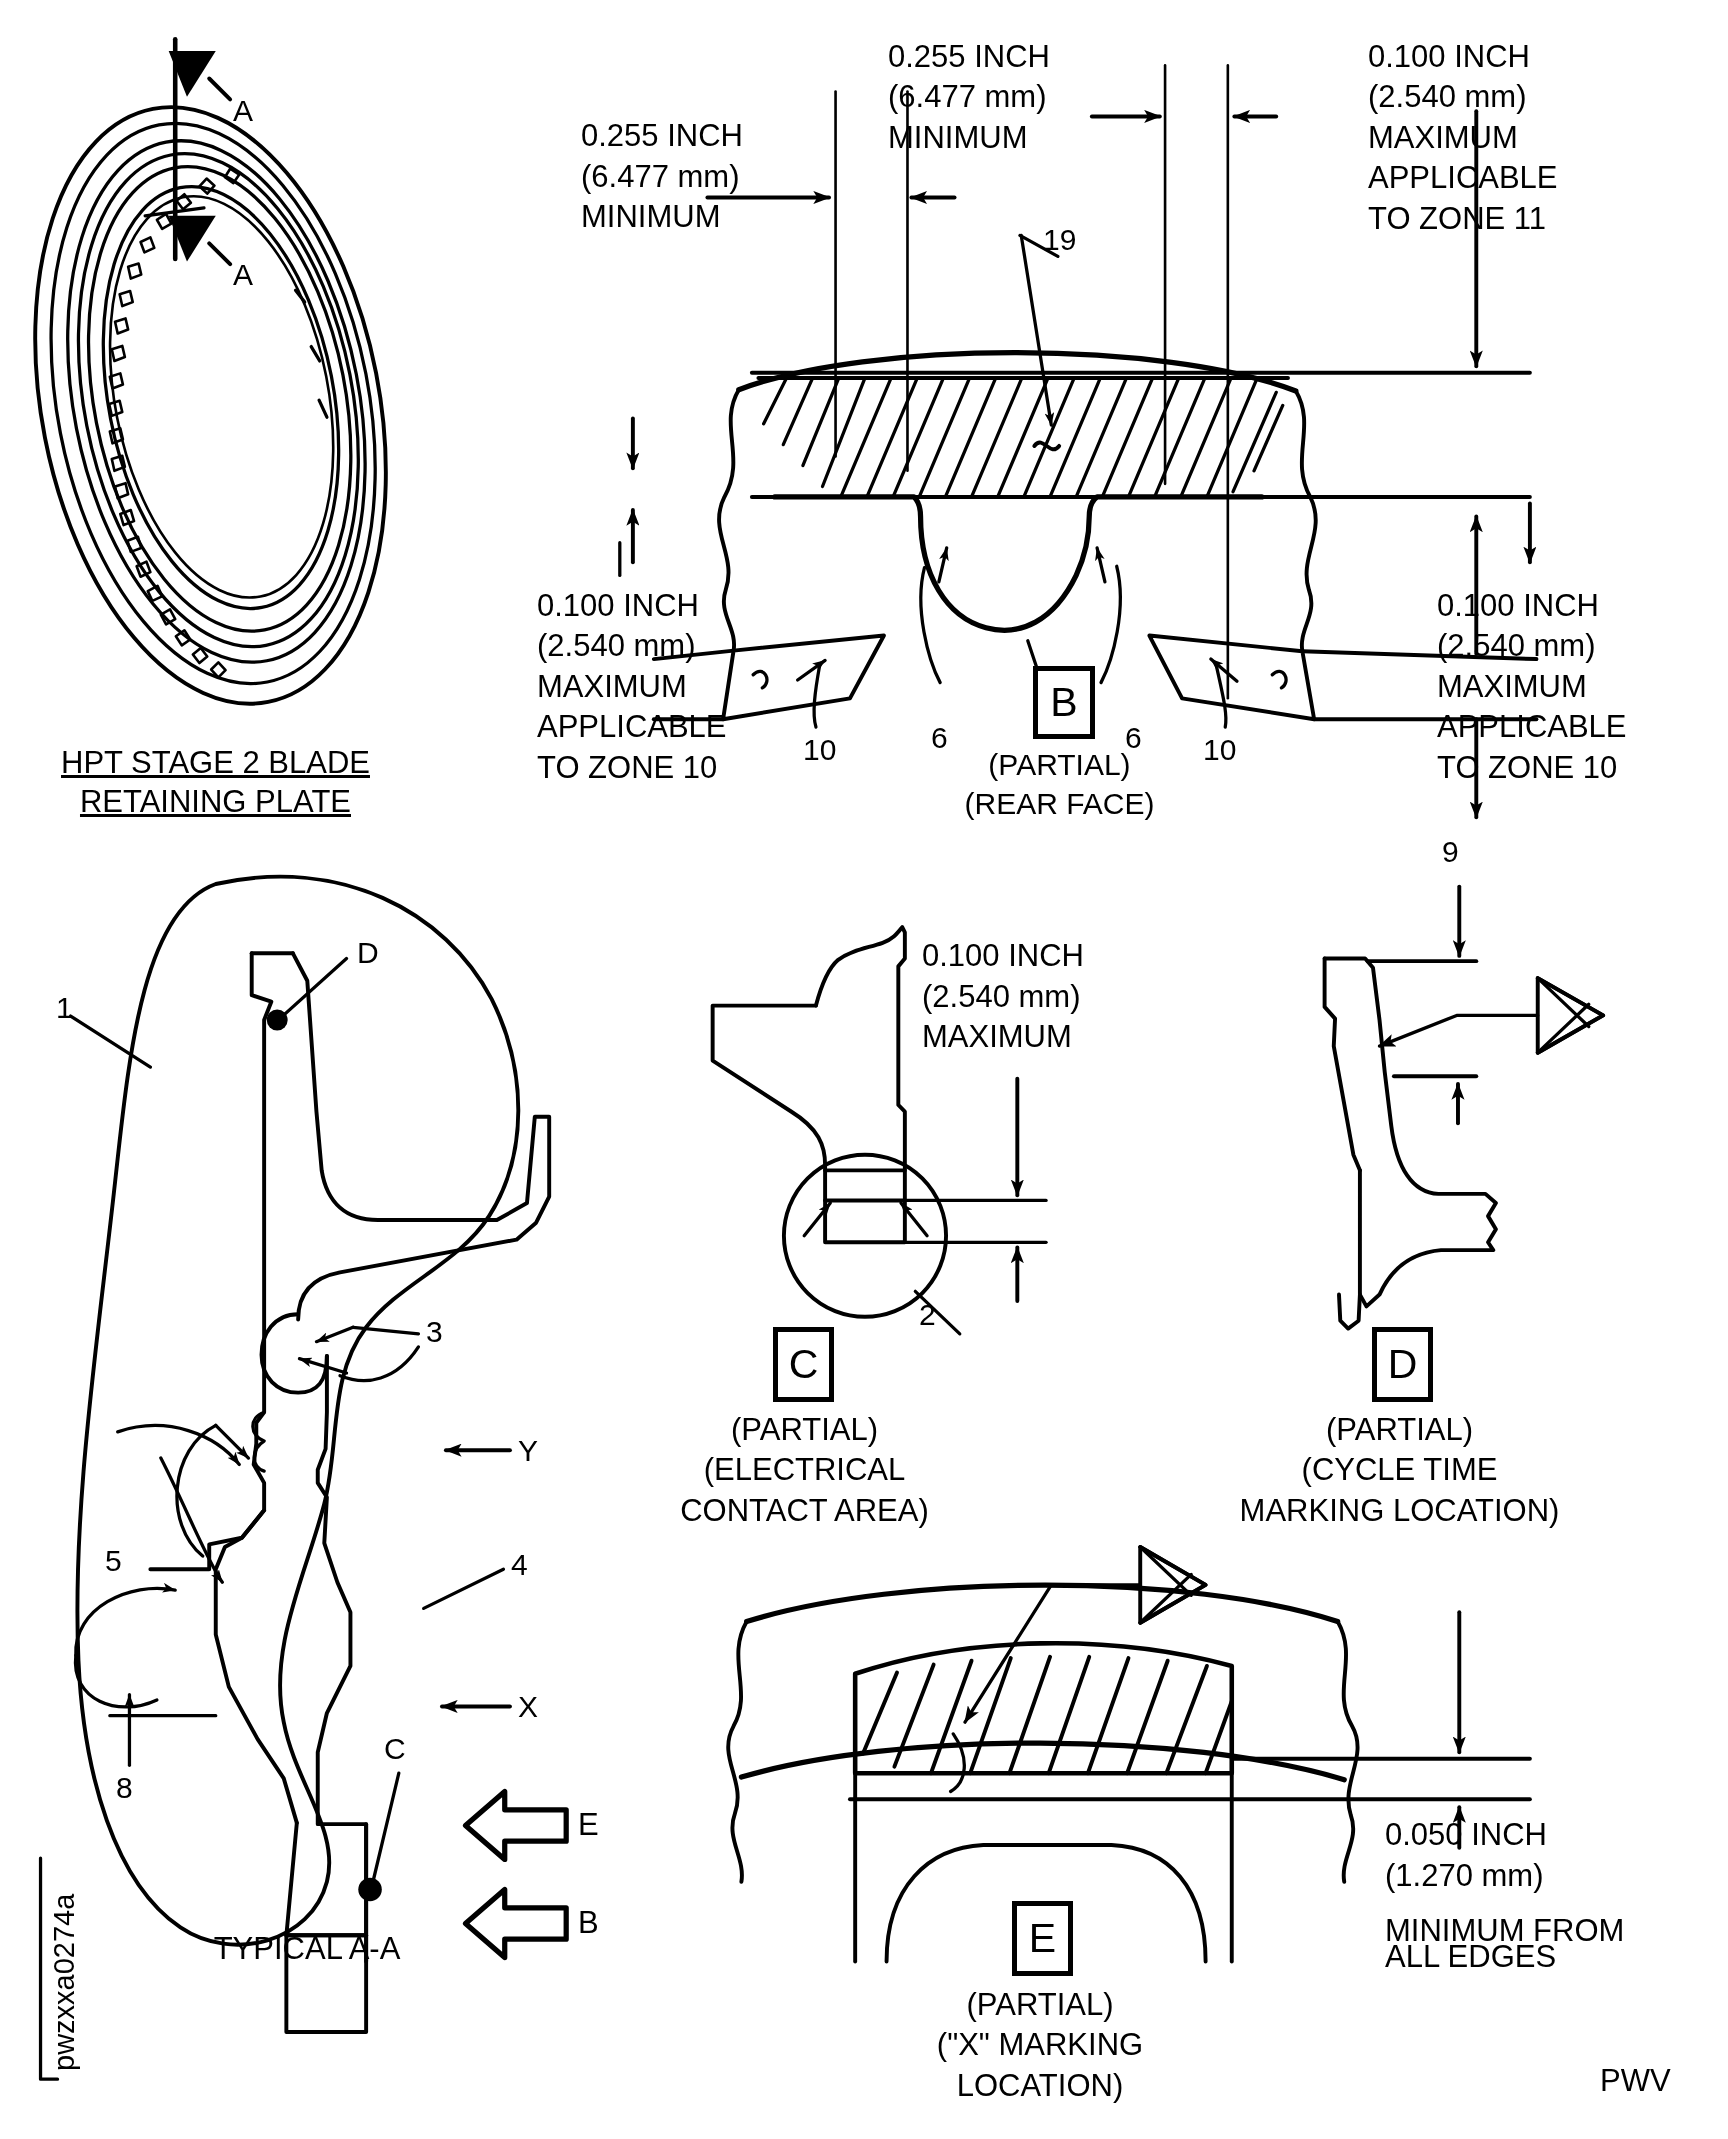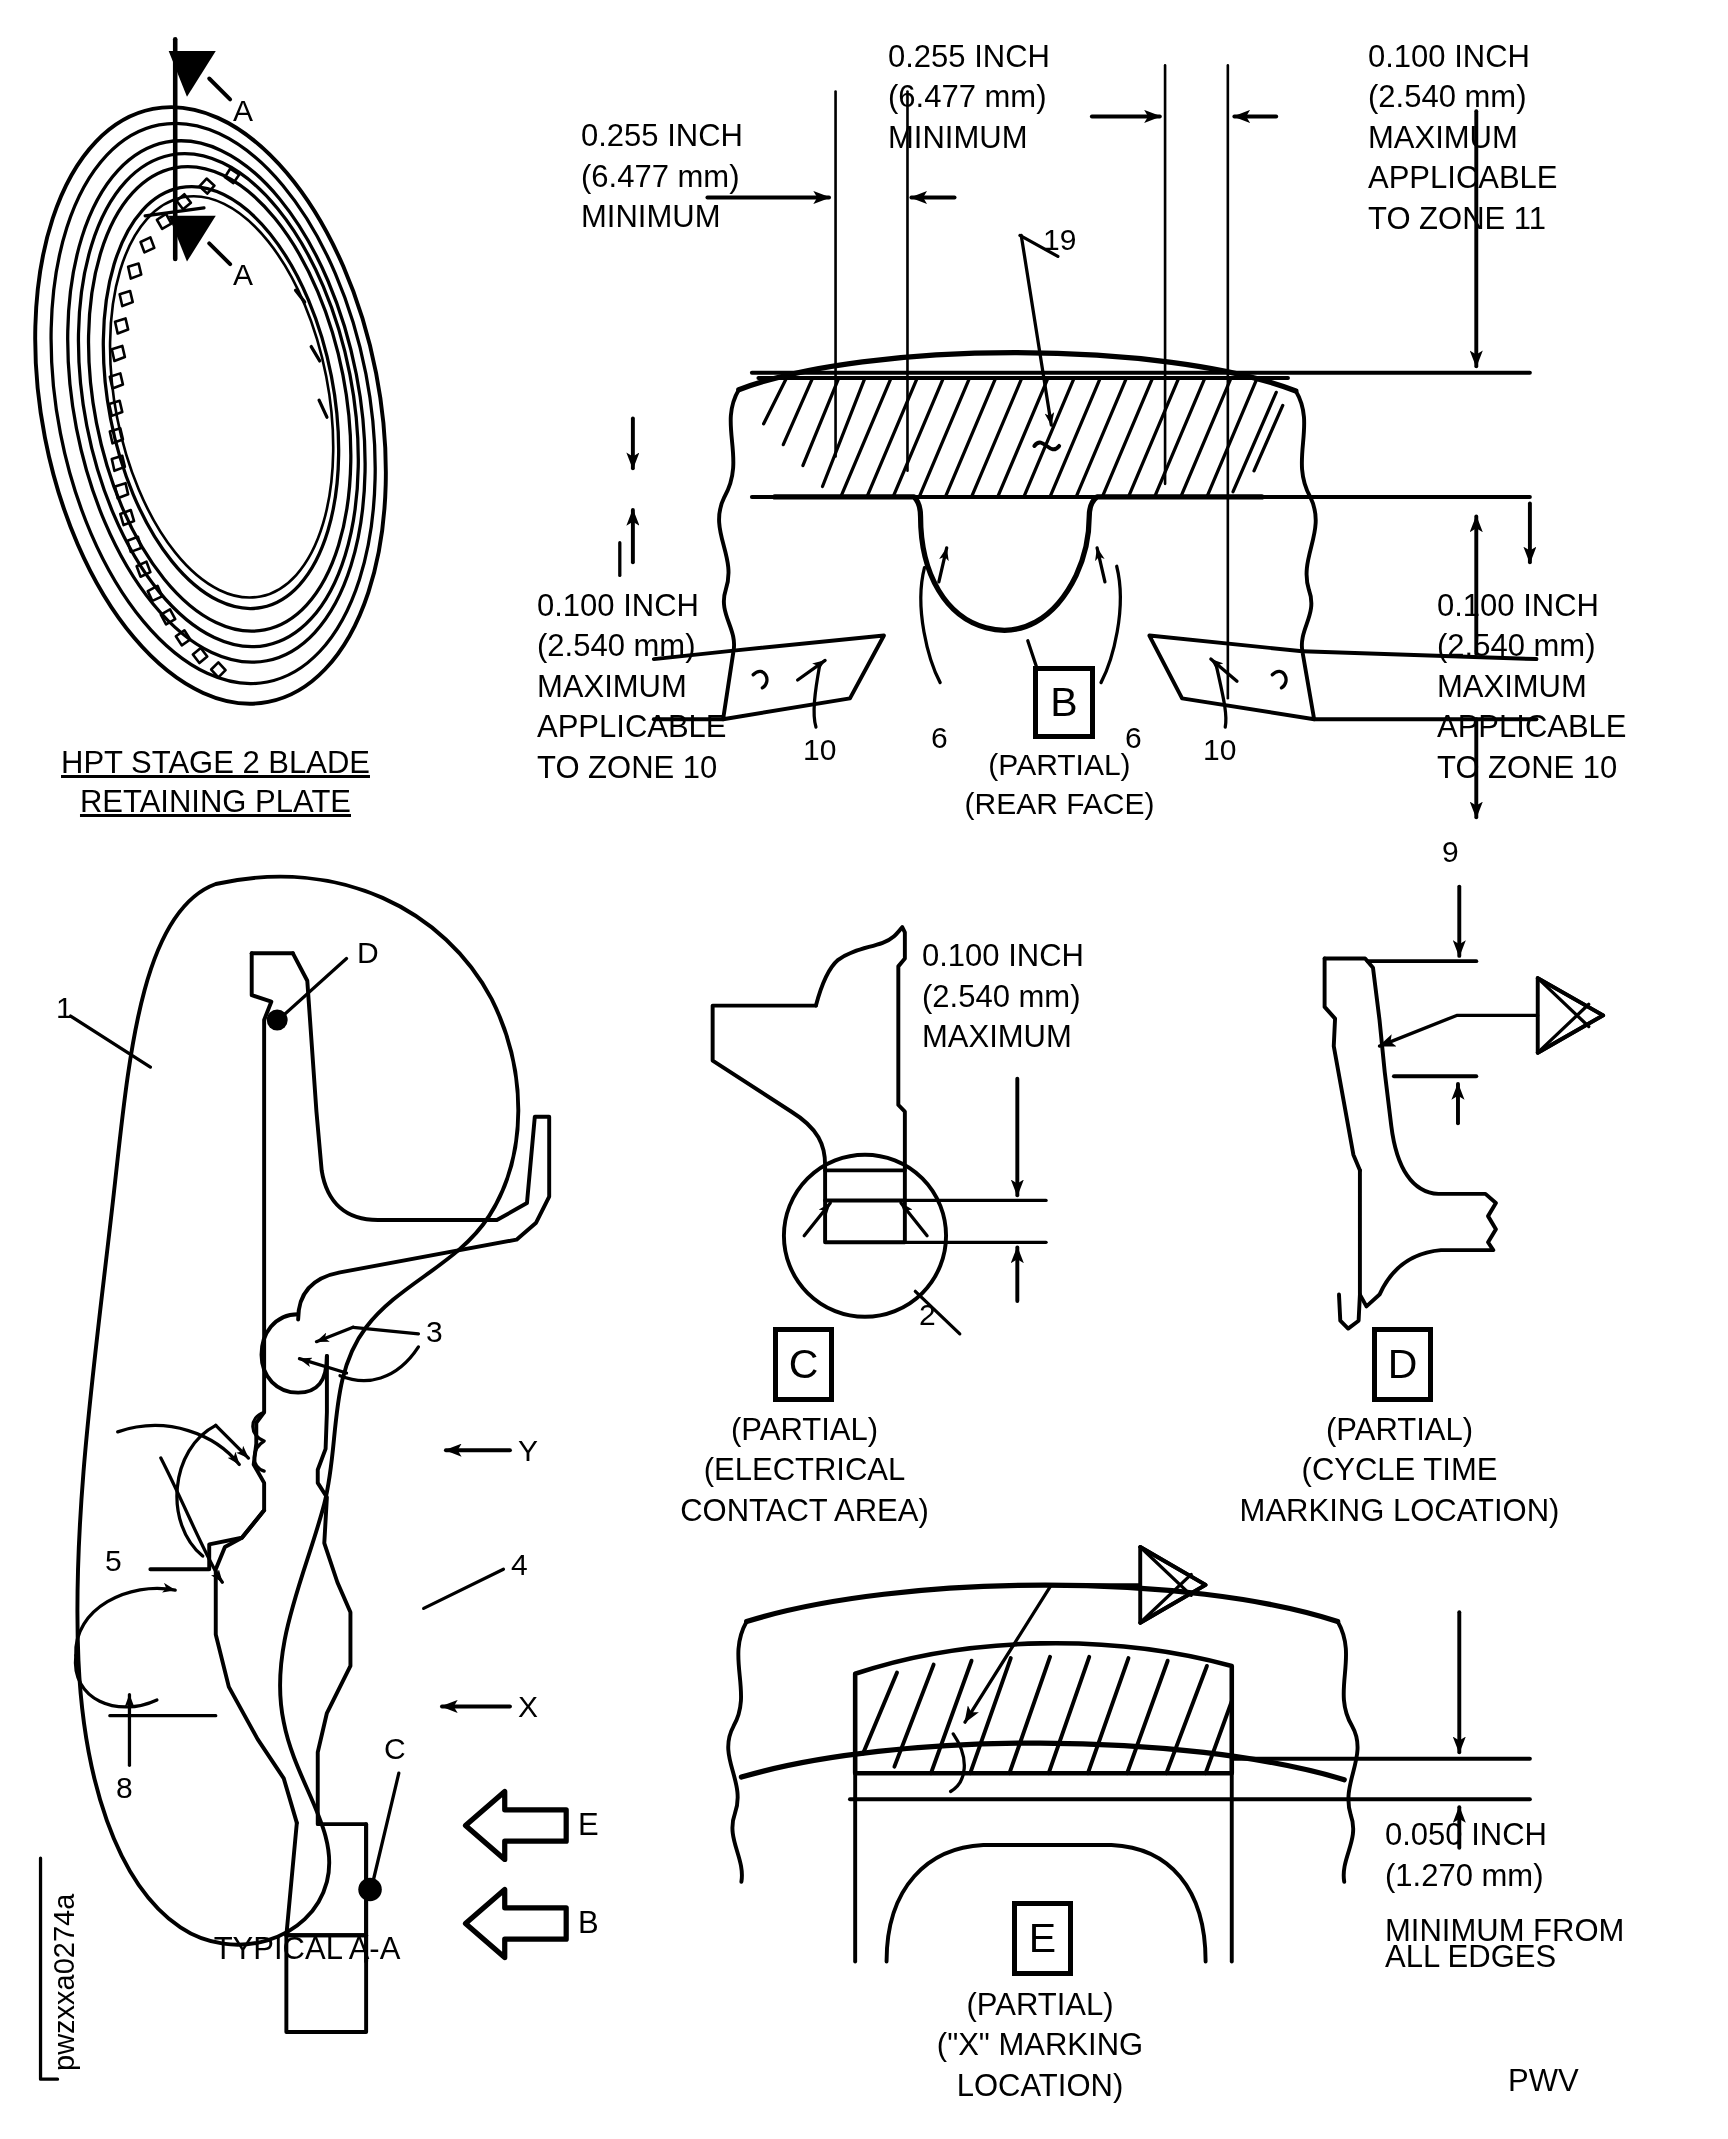--- a/index.html
+++ b/index.html
@@ -477,16 +477,16 @@
     <div class="txt t48" style="left:1385px;top:1937px;">ALL EDGES</div>
   </div>
   <div class="viewbox" style="left:1012px;top:1901px;width:51px;height:65px;">
     <span>E</span>
   </div>
   <div class="vlabel" style="left:870px;top:1985px;width:340px;font-size:31px;">
     <div>(PARTIAL)</div>
     <div>("X" MARKING LOCATION)</div>
   </div>
 
-  <div class="txt t48" style="left:1508px;top:2061px;">PWV</div>
+  <div class="txt t48" style="left:1600px;top:2061px;">PWV</div>
 
 </div>
 
 
 </body></html>

